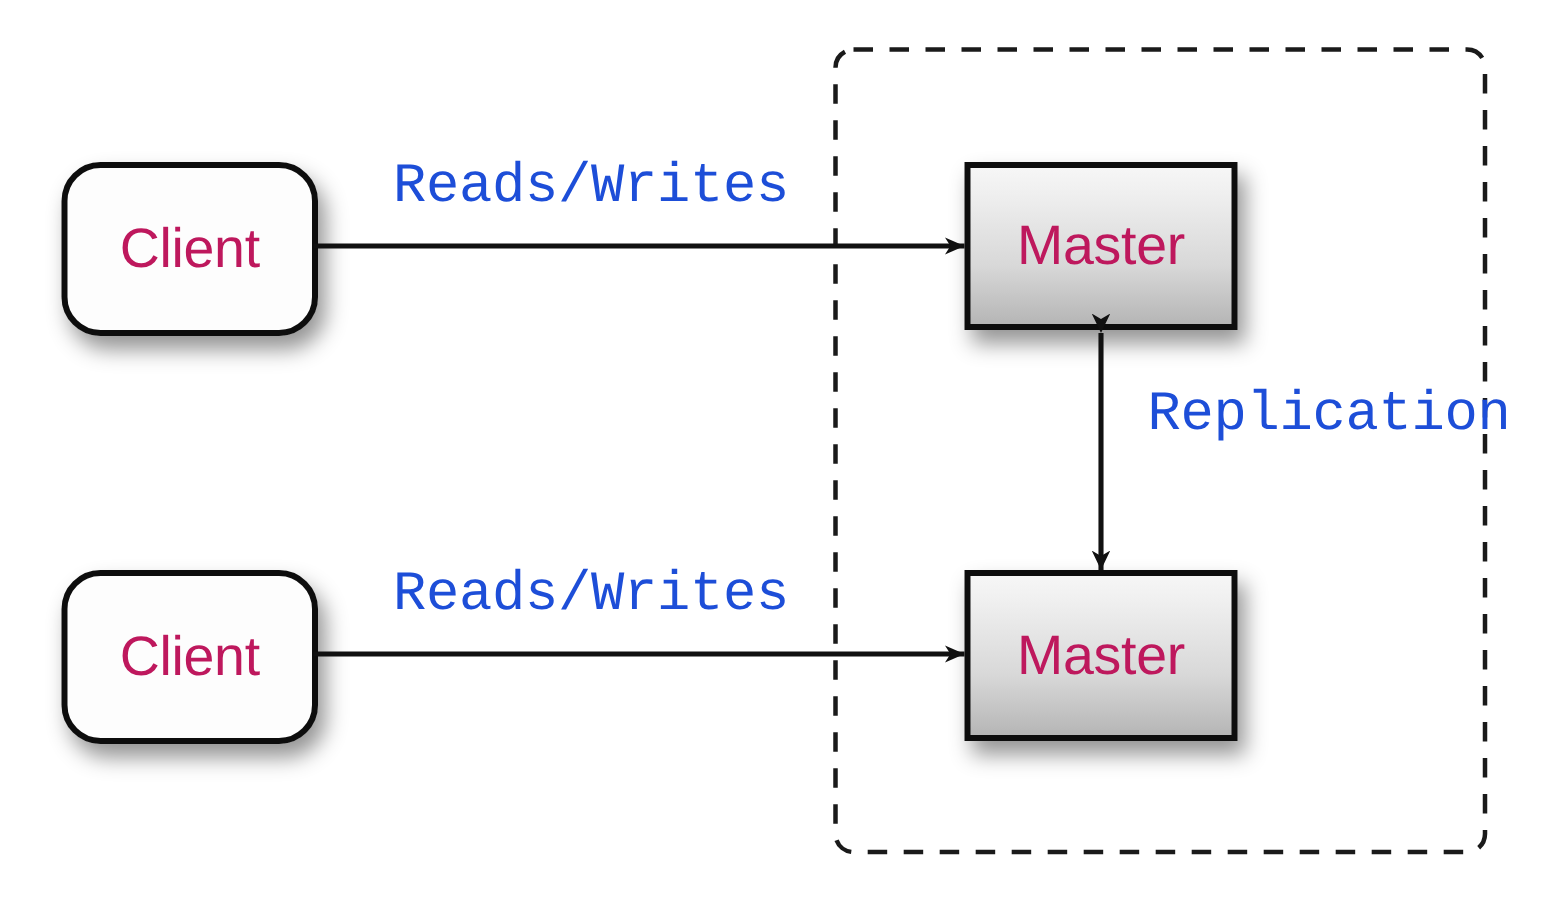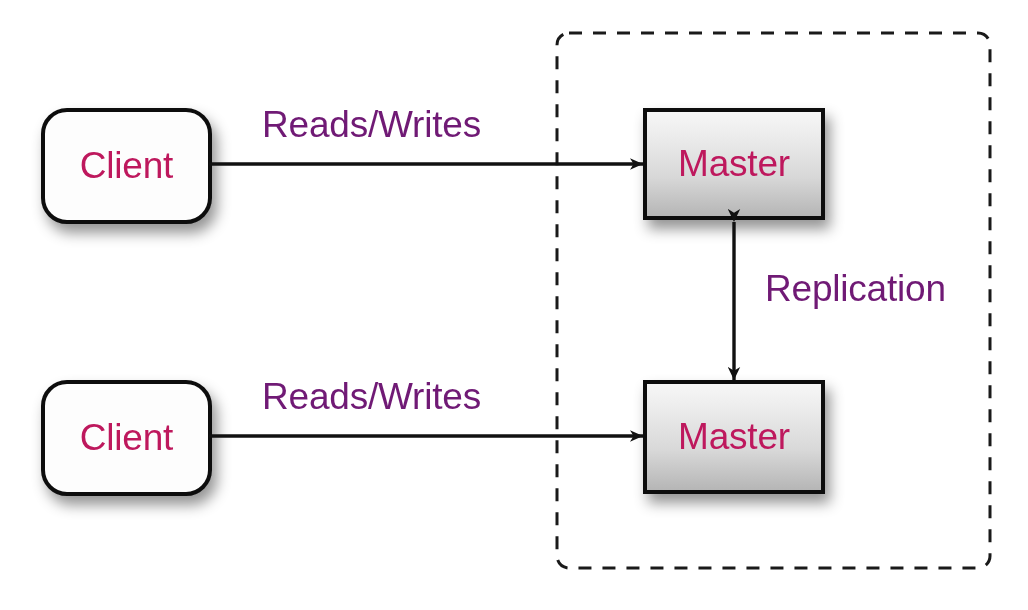--- a/index.html
+++ b/index.html
@@ -29,22 +29,22 @@
     justify-content: center;
     color: #be185d;
     font-family: "Liberation Sans", sans-serif;
     font-size: 37px;
     letter-spacing: -0.2px;
     white-space: nowrap;
     pointer-events: none;
   }
   .edge-label {
     position: absolute;
-    color: #701a75;
-    font-family: Liberation Sans, sans-serif;
+    color: #1d4ed8;
+    font-family: Liberation Mono, monospace;
     font-size: 37px;
     letter-spacing: -0.2px;
     white-space: nowrap;
   }
 </style>
 </head>
 <body>
 
 <div id="canvas">
 
@@ -102,15 +102,15 @@
   <div class="node-label" style="left:43px; top:382px; width:167px; height:112px;">Client</div>
 
   <div class="node-label" style="left:645px; top:110px; width:178px; height:108px;">Master</div>
 
   <div class="node-label" style="left:645px; top:382px; width:178px; height:110px;">Master</div>
 
   <div class="edge-label" style="left:262px; top:104px;">Reads/Writes</div>
 
   <div class="edge-label" style="left:262px; top:376px;">Reads/Writes</div>
 
-  <div class="edge-label" style="left:765px; top:268px;">Replication</div>
+  <div class="edge-label" style="left:765px; top:256px;">Replication</div>
 
 </div>
 
 </body></html>

